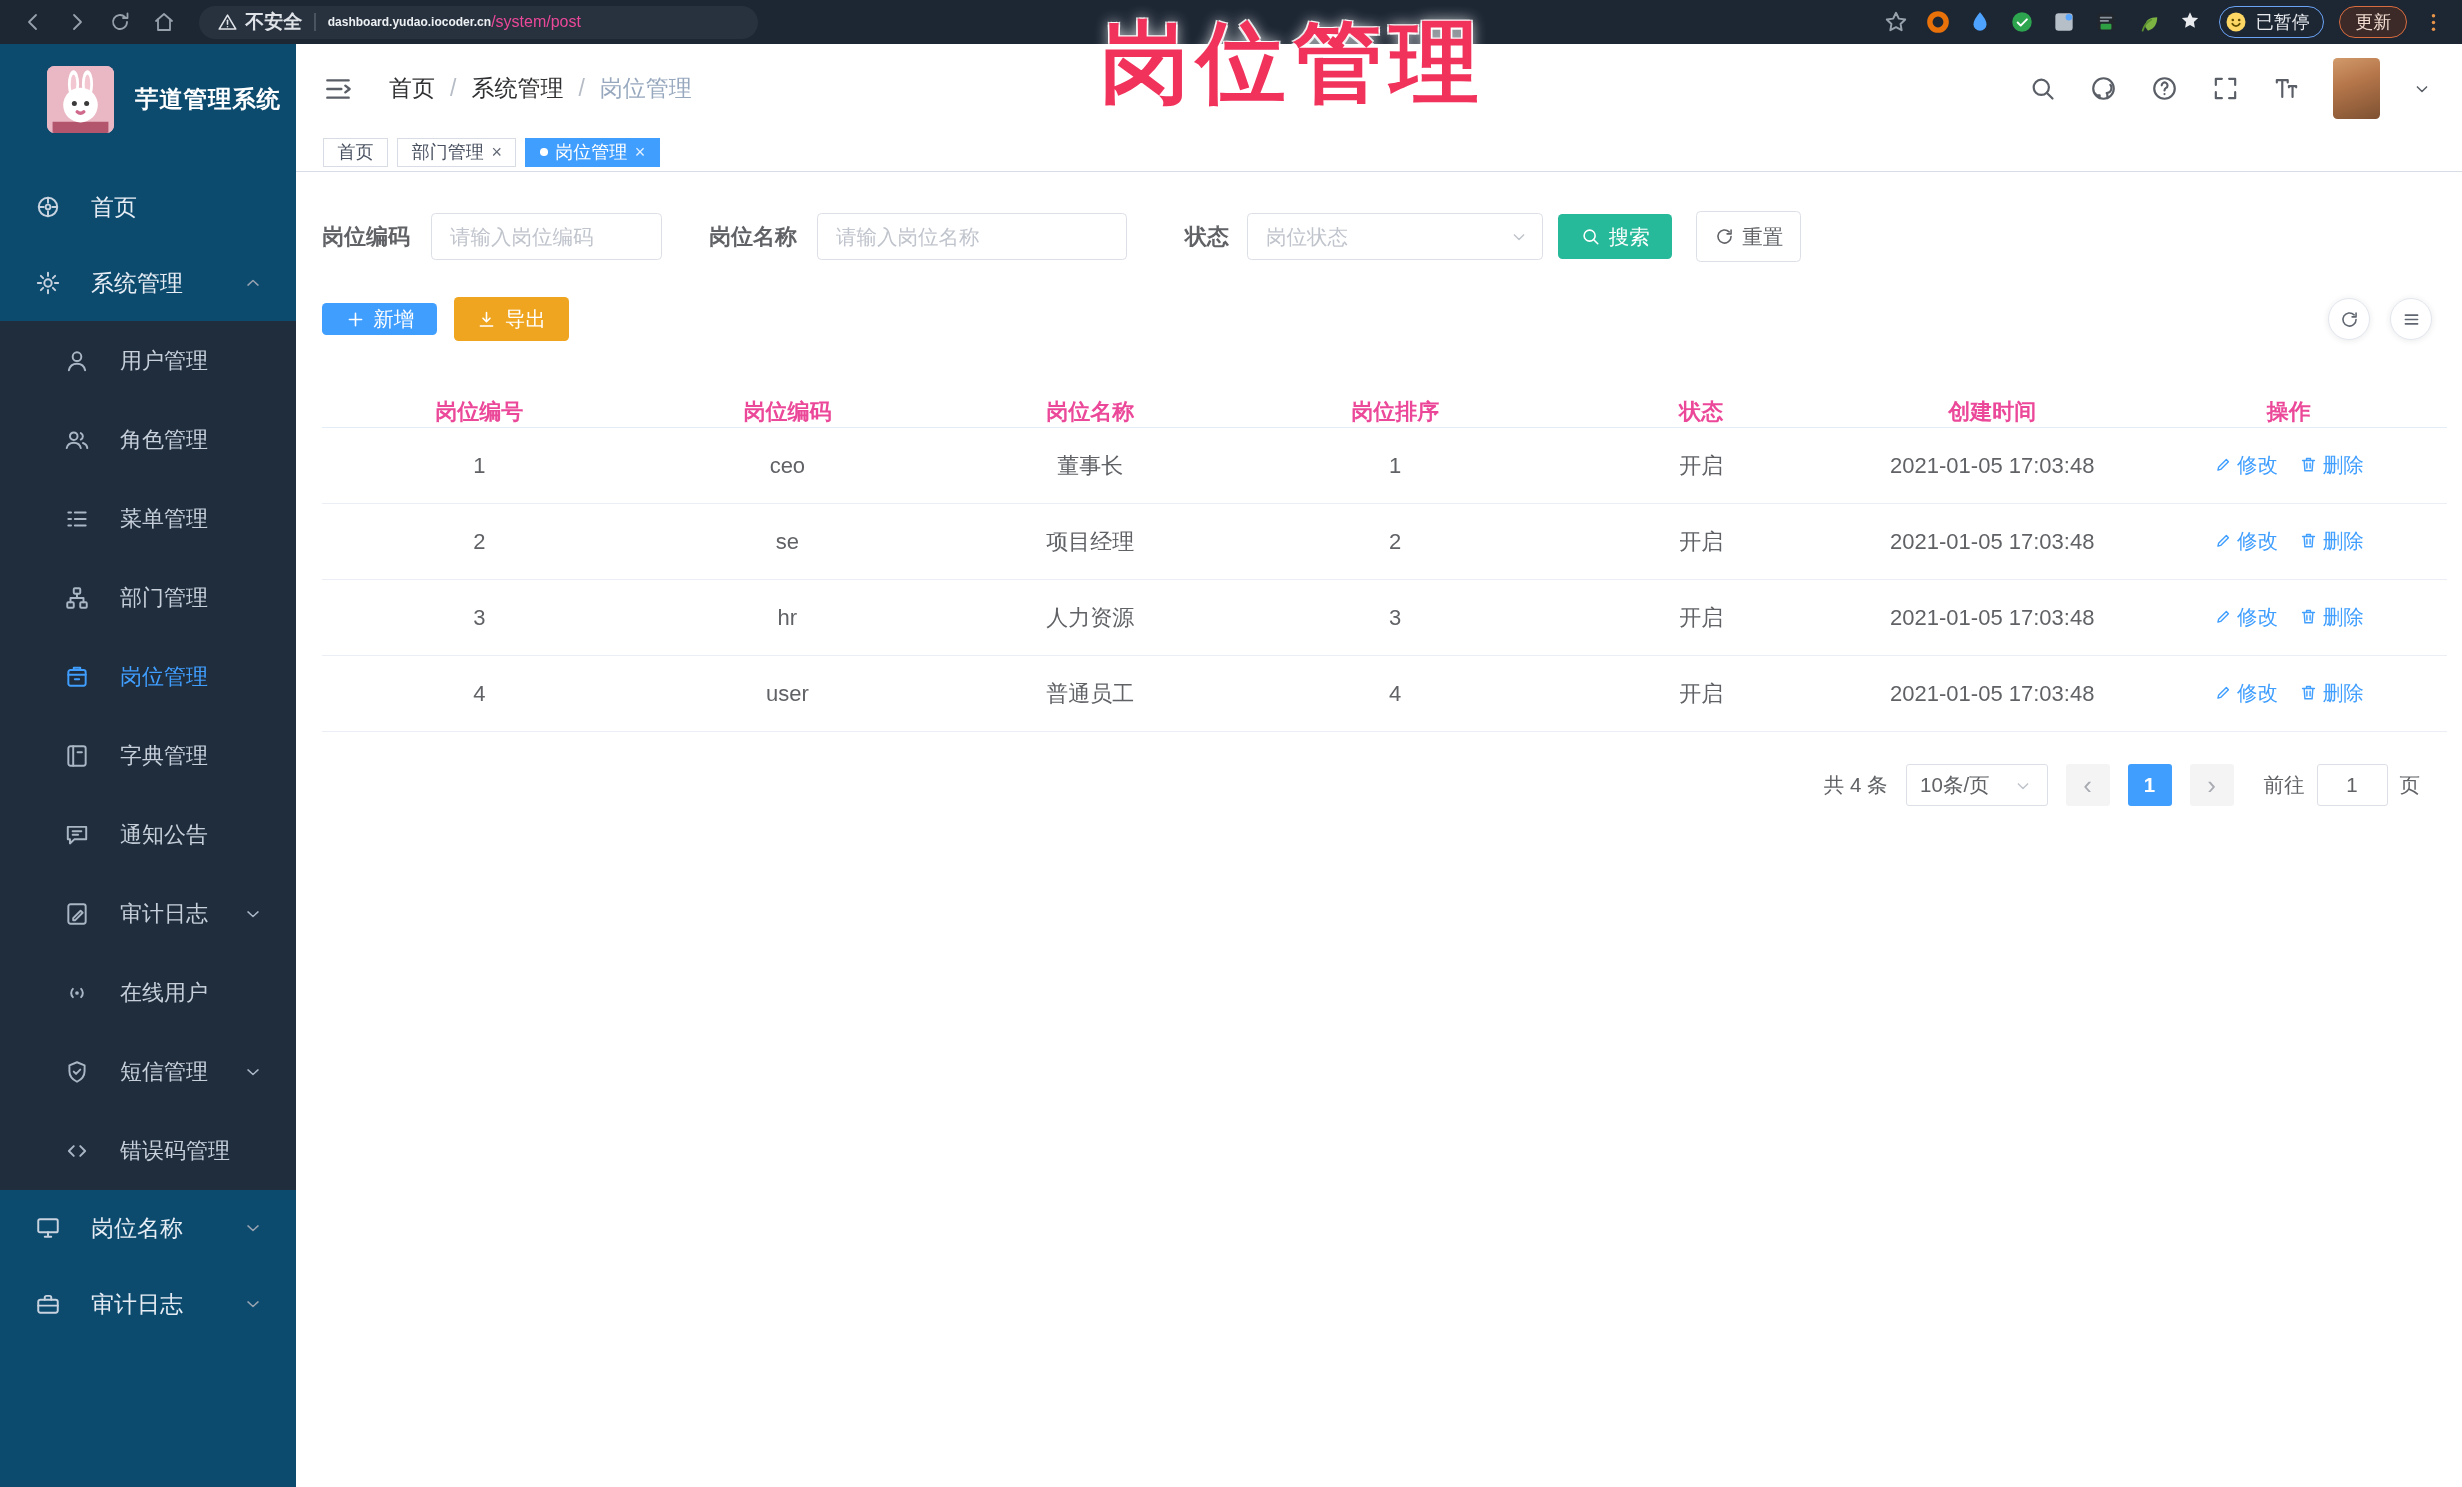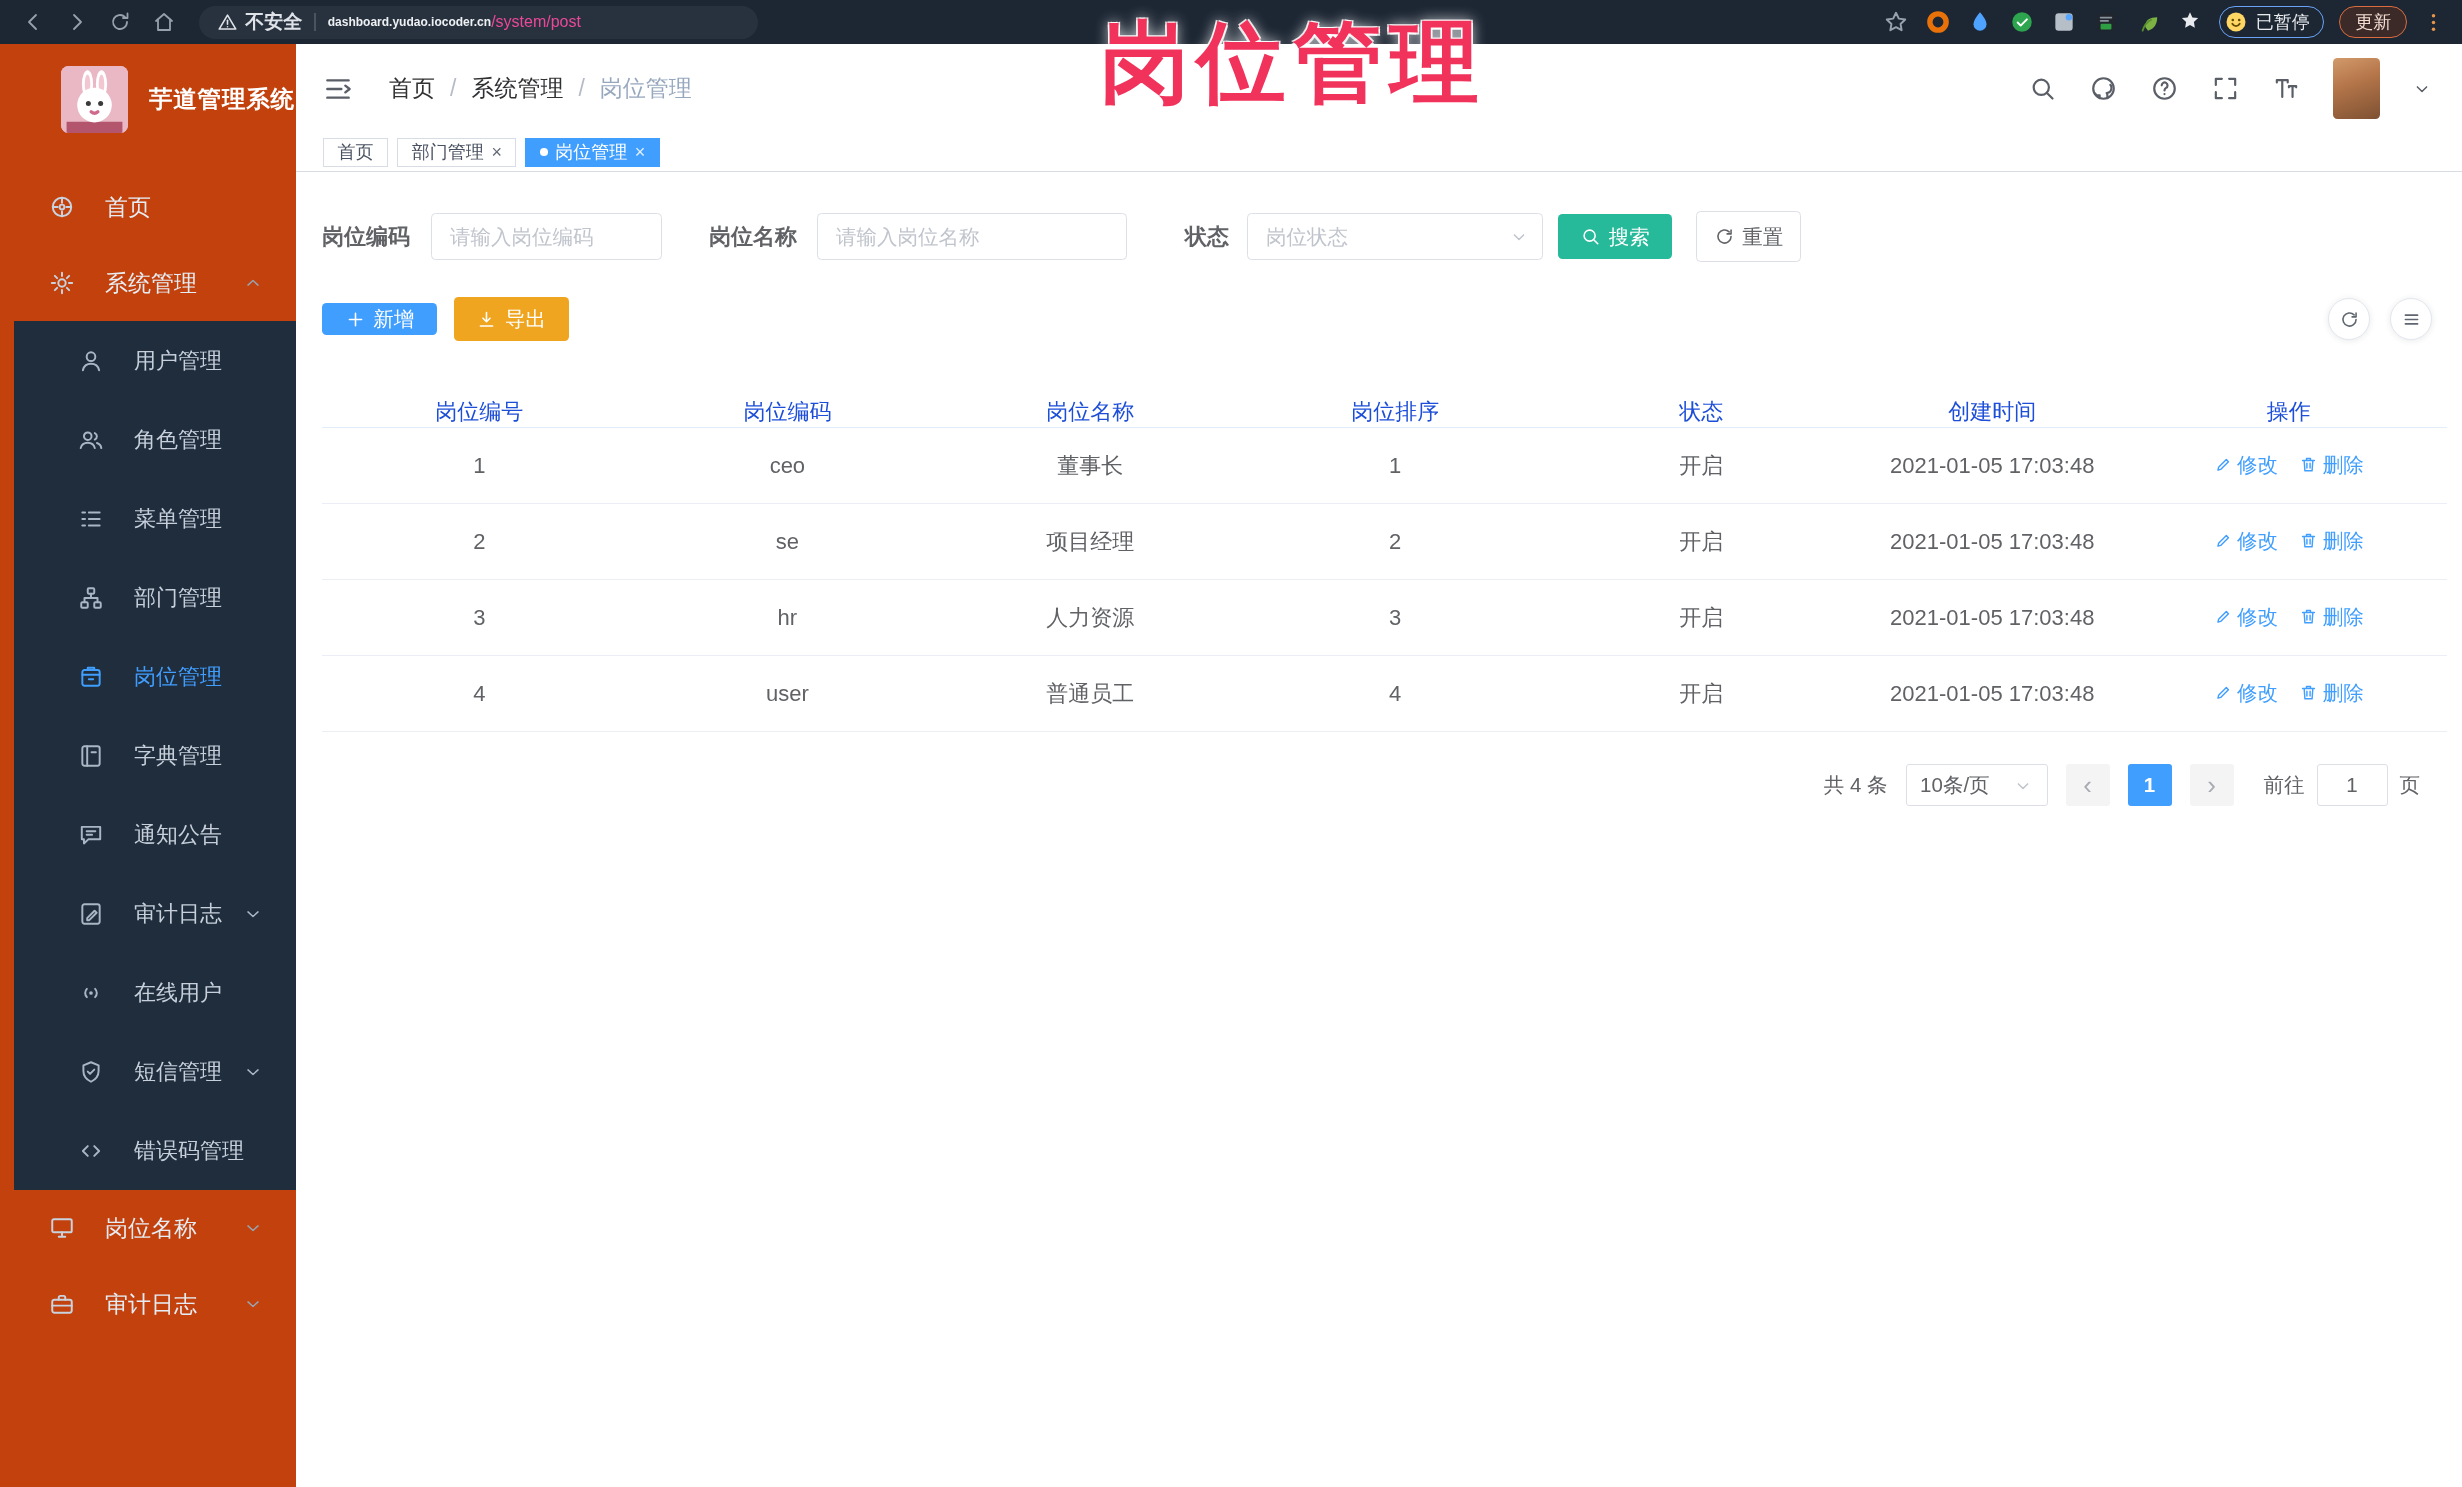--- a/index.html
+++ b/index.html
@@ -22,21 +22,21 @@
   .paused-pill { height:32px; border:1.5px solid #6aa3f5; border-radius:16.7px; display:flex; align-items:center; gap:7.6px; padding:0 13.6px 0 4.5px; color:#e8eaed; font-size:18px; cursor:pointer; }
   .paused-pill .ic { width:24px; height:24px; }
   .update-pill { height:32px; border:1.5px solid #d96c3f; border-radius:16.7px; background:#3b2a28; display:flex; align-items:center; padding:0 15px; color:#f3ddd2; font-size:18px; cursor:pointer; }
   .dots-btn { color:#e8954a; width:23px; }
   .dots-btn .ic { width:23px; height:23px; }
 
   
   .app-shell { display:flex; height:1444px; }
 
   
-  .sidebar { width:296px; flex-shrink:0; background:#c2410c; overflow:hidden;padding-left:14px; }
+  .sidebar { width:296px; flex-shrink:0; background:#0c4a6e; overflow:hidden; }
   .logo-row { height:92px; display:flex; align-items:center; padding:18px 0 0 47px; gap:21px; }
   .logo-img { width:67px; height:67px; border-radius:7.6px; overflow:hidden; background:#e9b8c4; flex-shrink:0; }
   .logo-img .ic { width:67px; height:67px; }
   .logo-title { font-size:23.5px; font-weight:bold; color:#ffffff; letter-spacing:0.8px; }
   .menu { margin-top:33px; }
   .menu-item { height:76px; display:flex; align-items:center; position:relative; cursor:pointer; font-size:23px; color:#e7edf4; padding-left:35px; }
   .menu-item.level2 { height:79px; background:#1f2d3d; color:#c6cfda; padding-left:64px; font-size:22px; }
   .menu-item .mi-icon { width:30px; margin-right:26px; display:flex; align-items:center; }
   .menu-item .ic { width:26px; height:26px; color:#c9d3df; }
   .menu-item.level2 .ic { color:#aab6c4; }
@@ -90,21 +90,21 @@
   .toolbar-row { margin:35px 30px 0 26px; display:flex; align-items:center; }
   .btn-add { width:115px; height:32px; background:#409eff; color:#fff; }
   .btn-export { margin-left:16.7px; width:115px; height:44px; background:#efa51f; color:#fff; }
   .toolbar-right { margin-left:auto; display:flex; gap:20px; }
   .circle-btn { width:42px; height:42px; border-radius:50%; background:#fff; border:0.8px solid #e3e7ee; box-shadow:0 0.8px 6px rgba(30,40,60,.10); display:flex; align-items:center; justify-content:center; color:#5f6670; cursor:pointer; }
   .circle-btn .ic { width:21px; height:21px; }
 
   
   .table-wrap { margin:23px 15px 0 26px; }
   .thead { display:flex; align-items:center; height:64px; border-bottom:0.8px solid #e2edf8; }
-  .th { font-size:22px; color:#1d4ed8; font-weight:normal; text-align:center;margin-top:32px; }
+  .th { font-size:22px; color:#ec4899; font-weight:bold; text-align:center;margin-top:32px; }
   .tr { display:flex; align-items:center; height:76px; border-bottom:0.8px solid #ebeef5; }
   .td { font-size:22px; color:#606266; text-align:center; }
   .c1{width:14.8%;} .c2{width:14.2%;} .c3{width:14.3%;} .c4{width:14.4%;} .c5{width:14.4%;} .c6{width:13%;} .c7{width:14.9%;}
   .row-link { color:#409eff; display:inline-flex; align-items:center; gap:4.5px; font-size:20.5px; margin:0 10.6px; cursor:pointer; text-decoration:none; }
   .row-link .ic { width:19px; height:19px; }
 
   
   .pagination-row { margin:32px 42px 0 0; display:flex; justify-content:flex-end; align-items:center; font-size:20.5px; color:#606266; }
   .pg-total { margin-right:18px; }
   .pg-size { position:relative; width:142px; height:42px; border:0.8px solid #dcdfe6; border-radius:3px; display:flex; align-items:center; padding:0 13.6px; color:#606266; cursor:pointer; background:#fff; }

